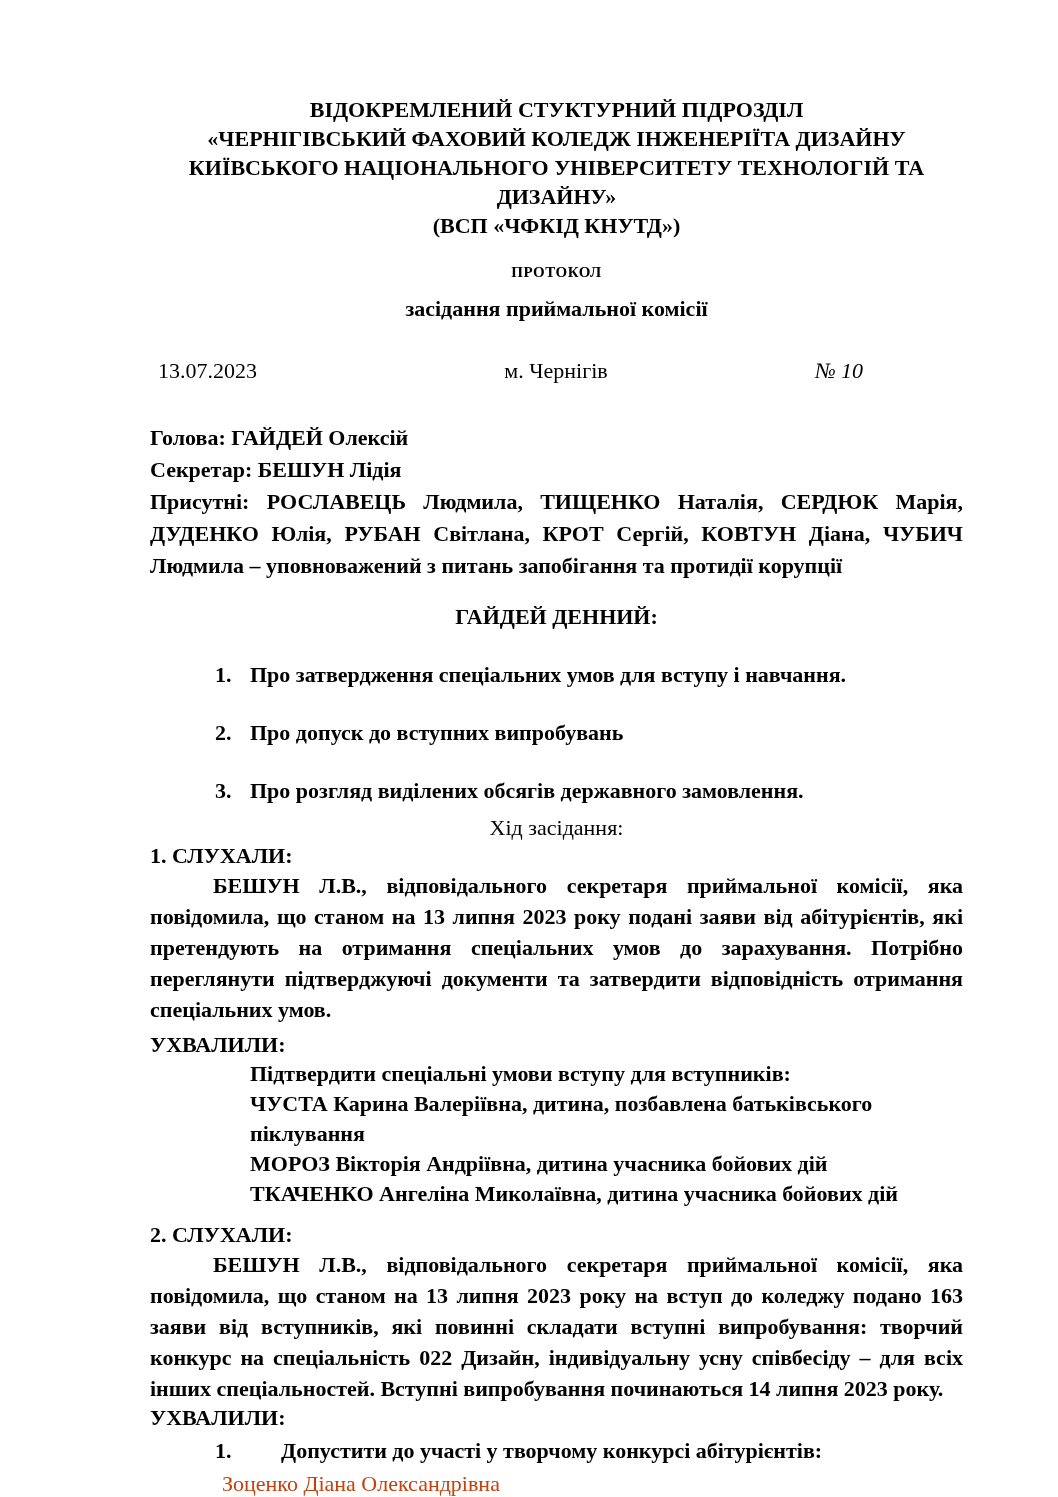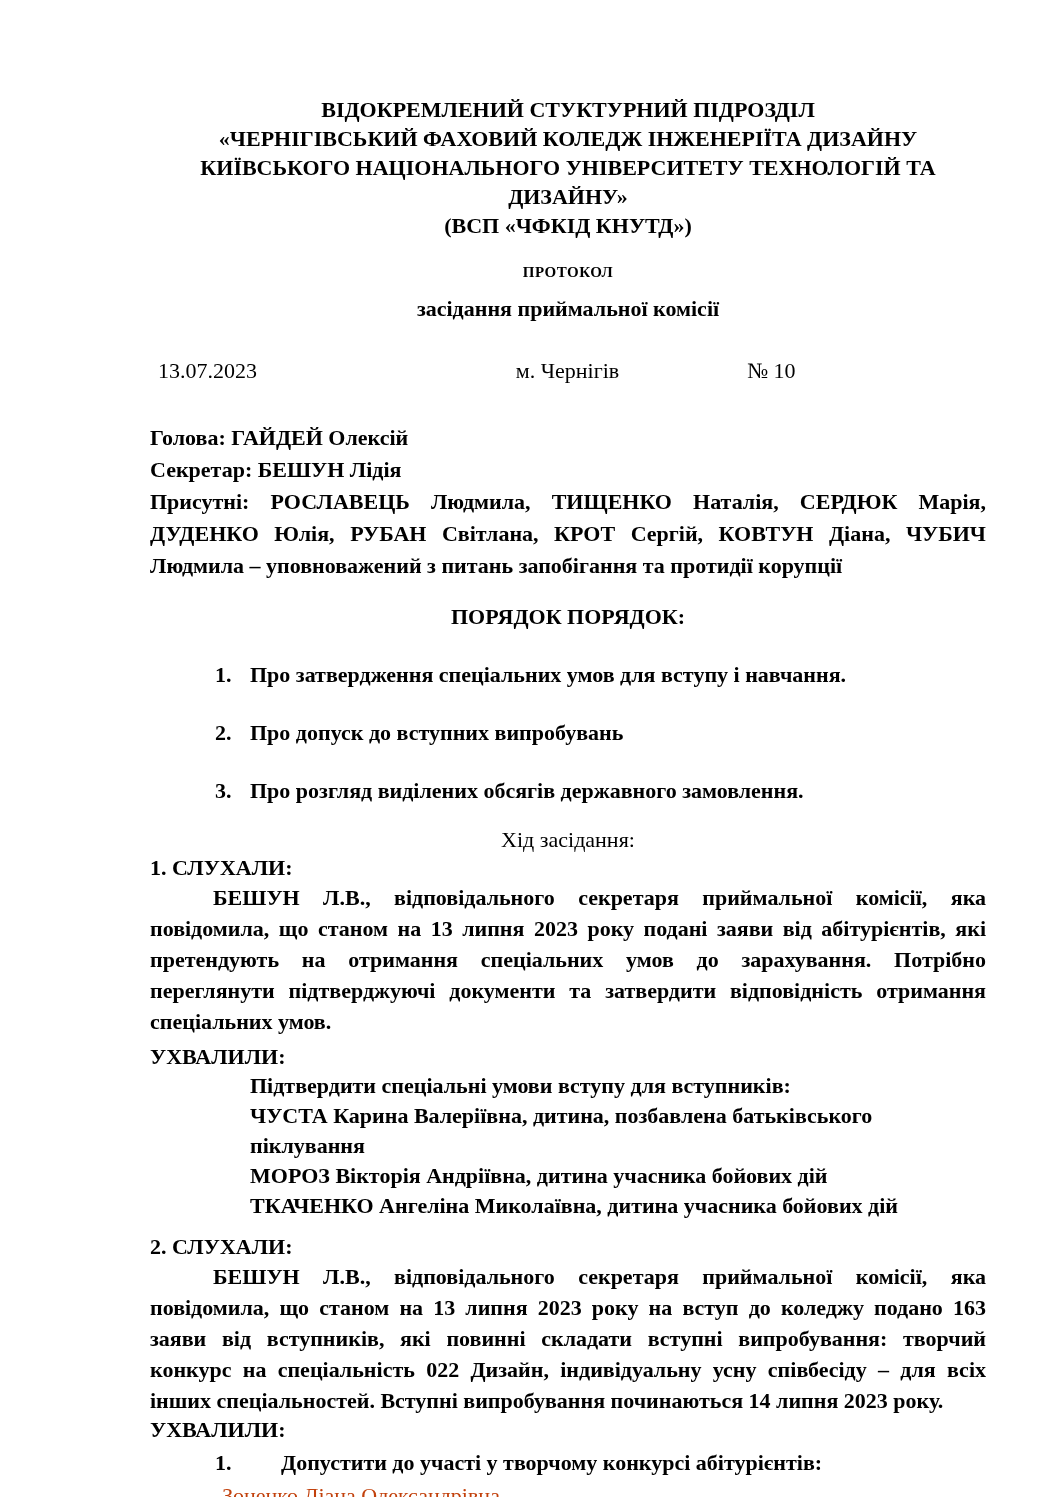--- a/index.html
+++ b/index.html
@@ -10,41 +10,41 @@
   .page {
     position: relative;
     width: 1058px;
     height: 1497px;
     box-sizing: border-box;
     background: #ffffff;
     color: #000000;
     font-family: "Liberation Serif", "DejaVu Serif", serif;
     font-size: 22px;
     font-weight: bold;
-    padding: 95px 72px 0 150px;
+    padding: 95px 95px 0 150px;
     overflow: hidden;
   }
   .org-block { text-align: center; line-height: 29px; }
   .doc-title { text-align: center; margin-top: 17px; line-height: 30px; font-size: 15px; letter-spacing: 0.5px; }
   .doc-subtitle { text-align: center; margin-top: 7px; line-height: 30px; }
 
   .meta-row { display: flex; align-items: baseline; margin-top: 32px; line-height: 30px; font-weight: normal; }
   .meta-date { width: 230px; padding-left: 8px; }
   .meta-place { flex: 1; text-align: center; }
-  .meta-number { width: 230px; text-align: left; padding-right: 9px; }
+  .meta-number { width: 230px; text-align: center; padding-right: 9px; font-style: italic; }
 
   .officers { margin-top: 36px; line-height: 32px; }
   .officer-line { line-height: 32px; }
   .present-par { text-align: justify; line-height: 32px; }
 
   .agenda-heading { text-align: center; margin-top: 20px; line-height: 30px; }
   .agenda-item { padding-left: 65px; line-height: 30px; margin-top: 28px; }
   .agenda-num { display: inline-block; width: 35px; }
 
-  .proceedings-heading { text-align: center; margin-top: 20px; line-height: 28px; font-weight: normal; }
+  .proceedings-heading { text-align: center; margin-top: 8px; line-height: 28px; font-weight: normal; }
 
   .heard-heading { line-height: 28px; }
   .heard-heading.sec2 { margin-top: 12px; }
   .body-par { text-align: justify; text-indent: 63px; line-height: 31px; }
 
   .resolved-heading { margin-top: 6px; line-height: 28px; }
   .resolved-heading.sec2 { margin-top: 0; }
   .res-line { padding-left: 100px; line-height: 30px; }
 
   .res-item { padding-left: 65px; line-height: 30px; margin-top: 4px; }
@@ -73,21 +73,21 @@
     <div class="meta-place">м. Чернігів</div>
     <div class="meta-number">№ 10</div>
   </div>
 
   <div class="officers">
     <div class="officer-line">Голова: ГАЙДЕЙ Олексій</div>
     <div class="officer-line">Секретар: БЕШУН Лідія</div>
     <div class="present-par">Присутні: РОСЛАВЕЦЬ Людмила, ТИЩЕНКО Наталія, СЕРДЮК Марія, ДУДЕНКО Юлія, РУБАН Світлана, КРОТ Сергій, КОВТУН Діана, ЧУБИЧ Людмила – уповноважений з питань запобігання та протидії корупції</div>
   </div>
 
-  <div class="agenda-heading">ПОРЯДОК ПОРЯДОК:</div>
+  <div class="agenda-heading">ГАЙДЕЙ ДЕННИЙ:</div>
   <div>
     <div class="agenda-item">
       <span class="agenda-num">1.</span><span>Про затвердження спеціальних умов для вступу і навчання.</span>
     </div>
     <div class="agenda-item">
       <span class="agenda-num">2.</span><span>Про допуск до вступних випробувань</span>
     </div>
     <div class="agenda-item">
       <span class="agenda-num">3.</span><span>Про розгляд виділених обсягів державного замовлення.</span>
     </div>

